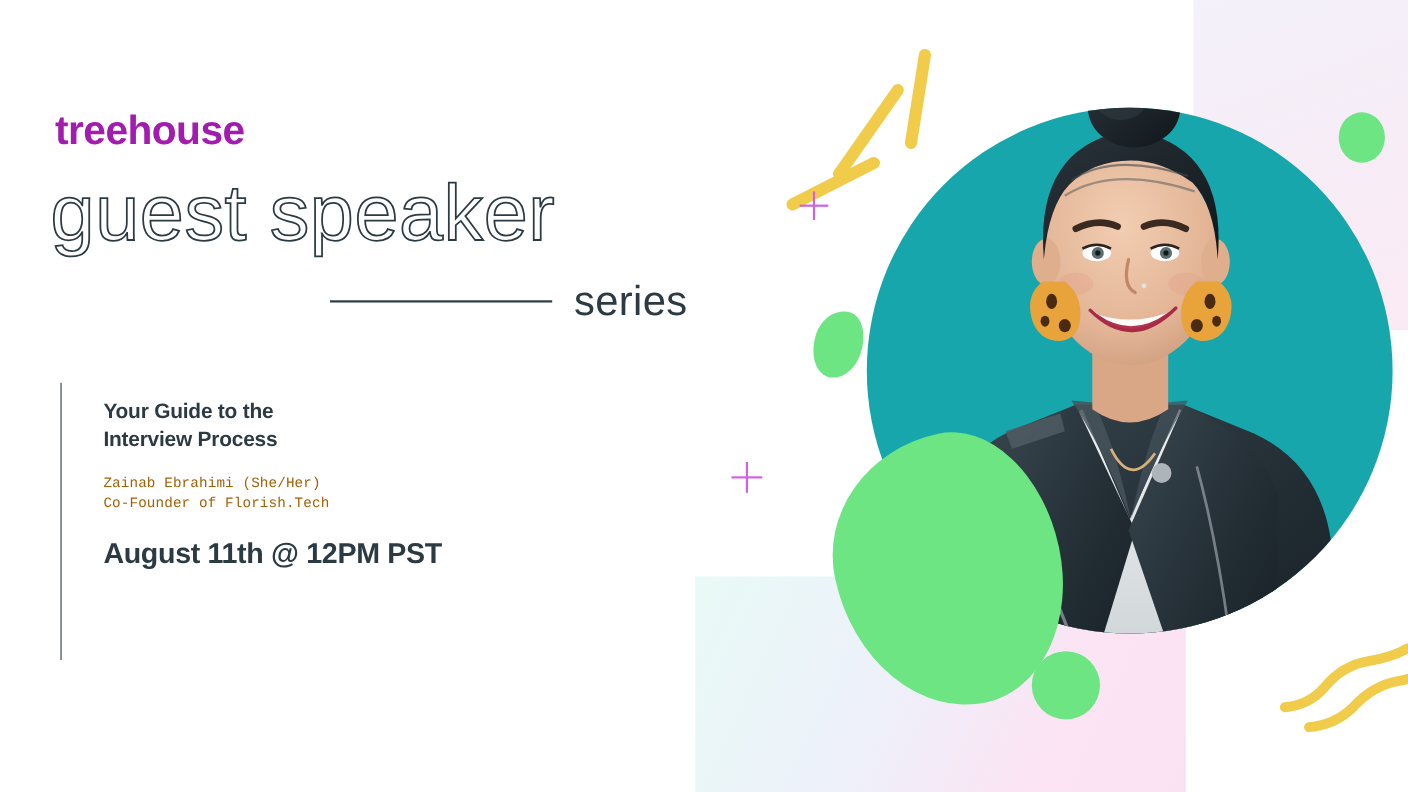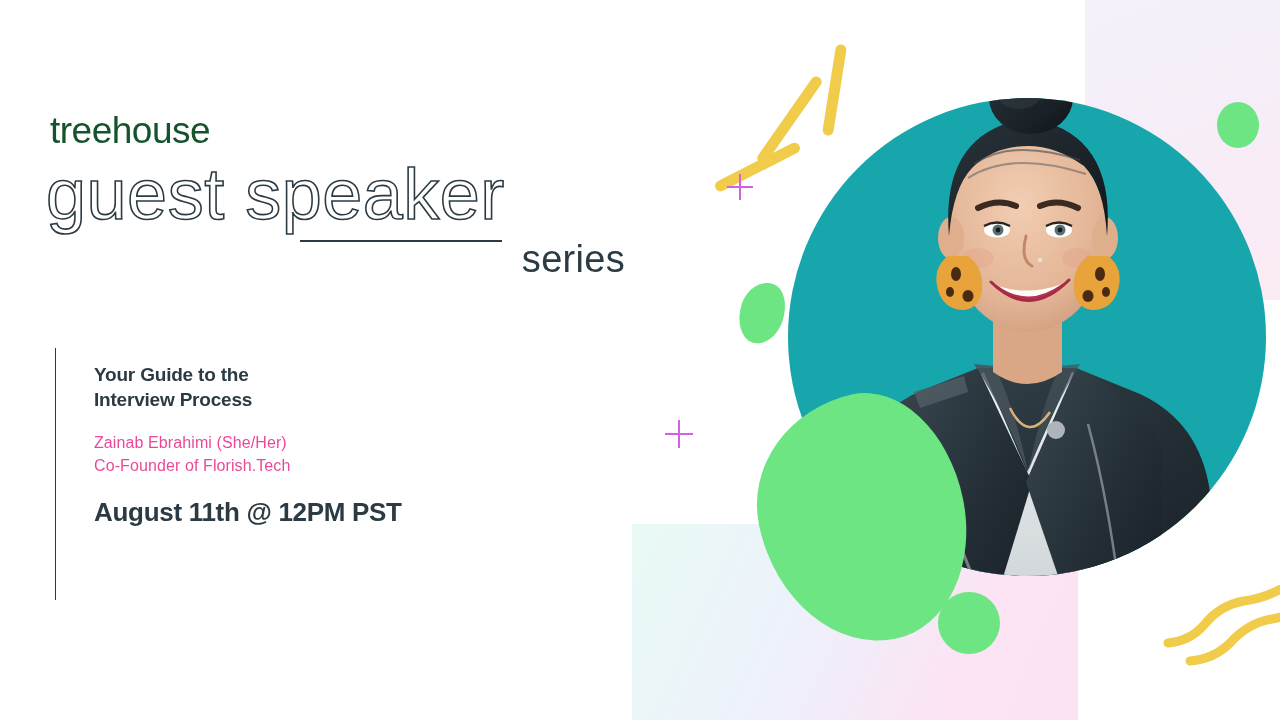--- a/index.html
+++ b/index.html
@@ -92,43 +92,44 @@
     width: 478px; height: 620px;
   }
 
   
   #text-col {
     position: absolute;
     left: 0; top: 0; width: 700px; height: 720px;
   }
   #brand-wordmark {
     position: absolute;
-    left: 50px; top: 112px;
+    left: 50px; top: 100px;
     font-size: 37px;
-    font-weight: 400;
+    font-weight: 700;
     letter-spacing: -0.5px;
-    color: #14532d;
+    color: #a21caf;
     line-height: 1;
   }
   #headline-outline {
     position: absolute;
     left: 46px; top: 158px;
     font-size: 72px;
     font-weight: 500;
     letter-spacing: 0.5px;
     line-height: 1;
     color: transparent;
     -webkit-text-stroke: 1.6px #2c3b43;
     white-space: nowrap;
   }
   #series-row {
     position: absolute;
-    left: 300px; top: 240px;
+    left: 300px; top: 255px;
     width: 325px;
     display: flex;
+    align-items: center;
     gap: 20px;
   }
   #series-rule {
     flex: 1 1 auto;
     height: 1.6px;
     background: #2c3b43;
   }
   #series-label {
     font-size: 38px;
     font-weight: 500;
@@ -149,25 +150,26 @@
     font-size: 19px;
     font-weight: 600;
     color: #2c3b43;
     line-height: 1.33;
     letter-spacing: -0.2px;
     margin: 14px 0 0 0;
     white-space: pre-line;
   }
   #speaker-name,
   #speaker-role {
-    font-size: 16px;
+    font-size: 13px;
     font-weight: 400;
-    color: #ec4899;
+    color: #a16207;
     line-height: 1.45;
     letter-spacing: 0.1px;
+    font-family: Liberation Mono, monospace;
   }
   #speaker-name { margin-top: 18px; }
   #event-datetime {
     font-size: 26px;
     font-weight: 700;
     color: #2c3b43;
     line-height: 1;
     letter-spacing: -0.3px;
     margin-top: 22px;
   }

